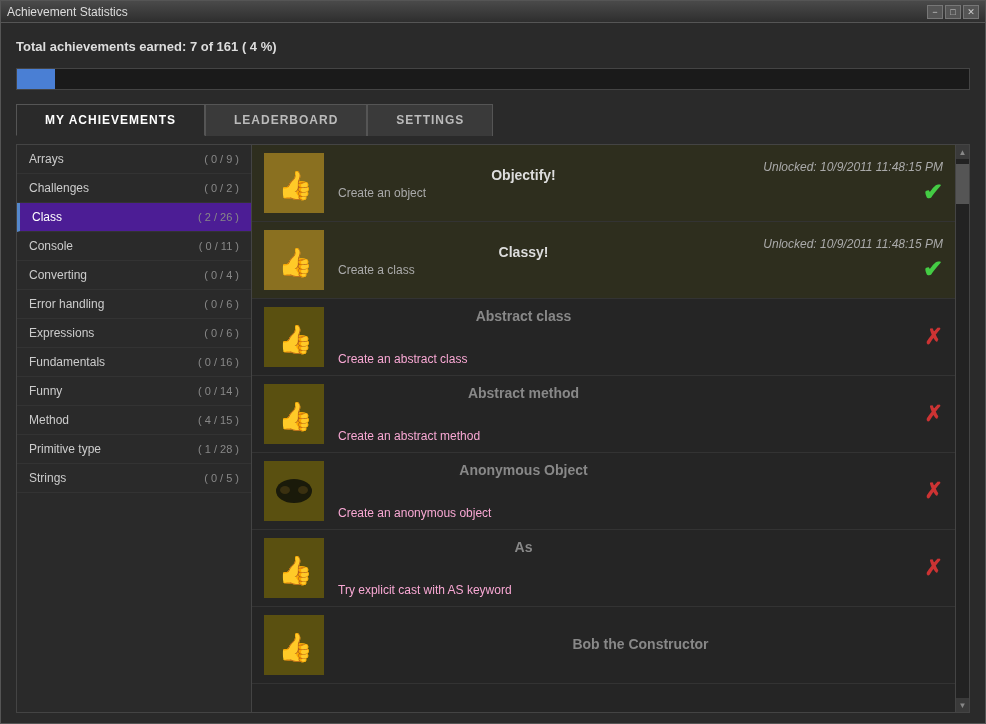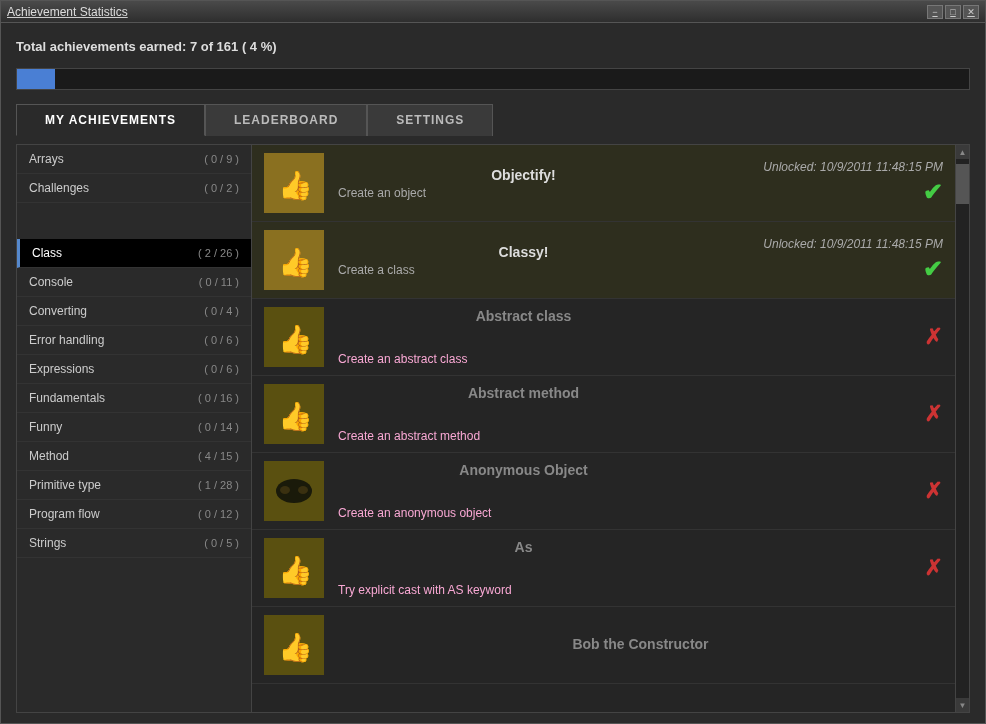--- a/index.html
+++ b/index.html
@@ -21,21 +21,20 @@
     }
     .title-bar {
       background: linear-gradient(to bottom, #4a4a4a, #2e2e2e);
       height: 22px;
       display: flex;
       align-items: center;
       justify-content: space-between;
       padding: 0 6px;
       border-bottom: 1px solid #555;
       flex-shrink: 0;
-      text-decoration: underline;
     }
     .title-bar-text {
       font-size: 12px;
       color: #ddd;
     }
     .title-bar-buttons {
       display: flex;
       gap: 2px;
     }
     .title-bar-btn {
@@ -120,24 +119,23 @@
       display: flex;
       justify-content: space-between;
       align-items: center;
       padding: 7px 12px;
       font-size: 12px;
       color: #ccc;
       cursor: pointer;
       border-bottom: 1px solid #333;
     }
     .sidebar-item.active {
-      background: #000000;
+      background: #4c1d95;
       border-left: 3px solid #5588cc;
       color: #fff;
-      margin-top: 36px;
     }
     .sidebar-item-count {
       color: #888;
       font-size: 11px;
     }
     .achievements-list {
       flex: 1;
       overflow-y: scroll;
       background: #252525;
     }
@@ -321,24 +319,20 @@
         </div>
         <div class="sidebar-item">
           <span>Method</span>
           <span class="sidebar-item-count">( 4 / 15 )</span>
         </div>
         <div class="sidebar-item">
           <span>Primitive type</span>
           <span class="sidebar-item-count">( 1 / 28 )</span>
         </div>
         <div class="sidebar-item">
-          <span>Program flow</span>
-          <span class="sidebar-item-count">( 0 / 12 )</span>
-        </div>
-        <div class="sidebar-item">
           <span>Strings</span>
           <span class="sidebar-item-count">( 0 / 5 )</span>
         </div>
       </div>
 
       <div class="achievements-list">
 
         <div class="achievement-item unlocked">
           <div class="achievement-icon gold">
             <svg width="40" height="40" viewBox="0 0 40 40">

